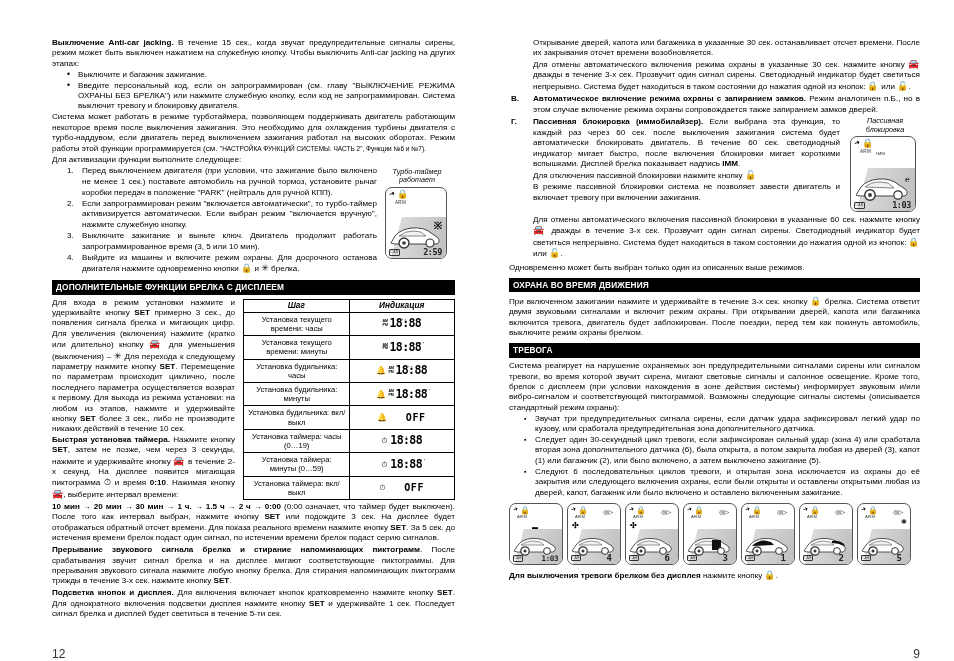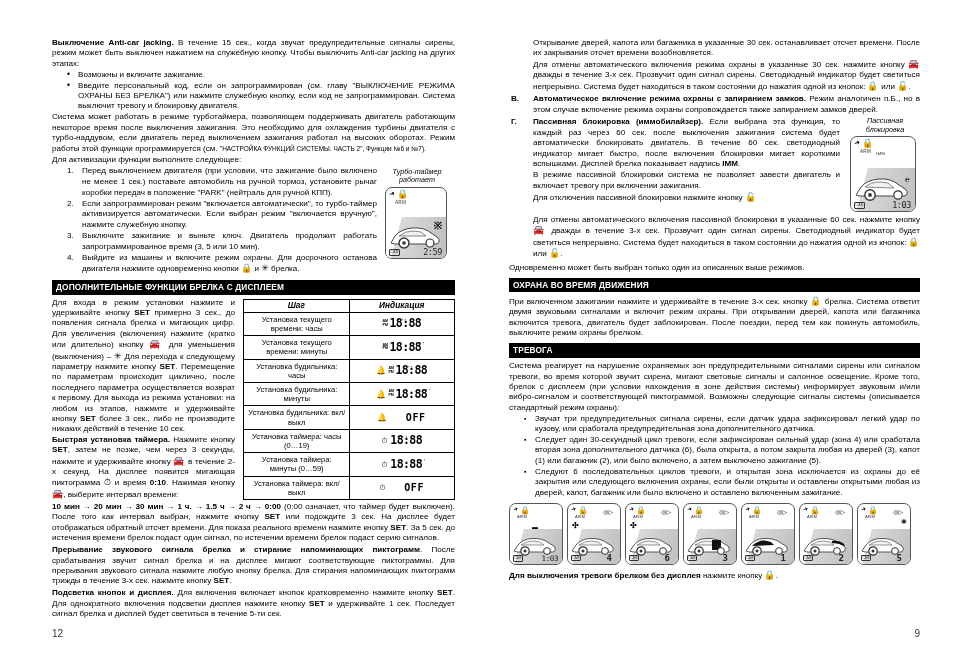--- a/index.html
+++ b/index.html
@@ -208,21 +208,21 @@
     position:absolute;left:3px;right:4px;bottom:1px;
     display:flex;align-items:center;justify-content:space-between;
   }
   .fob .batt{
     width:9px;height:5px;border:1px solid #333;border-radius:1px;
     display:flex;align-items:center;justify-content:center;
     font-size:3.4px;letter-spacing:0.3px;color:#333;
   }
   .fob .timeval{
     font-family:"DejaVu Sans Mono", monospace;
-    font-size:8.5px;font-weight:normal;color:#222;letter-spacing:-0.4px;
+    font-size:8.5px;font-weight:bold;color:#222;letter-spacing:-0.4px;
   }
   .fob .zoneval{
     font-family:"DejaVu Sans Mono", monospace;
     font-size:9px;font-weight:bold;color:#222;
     margin-right:4px;
   }
   .fob svg.car{
     position:absolute;left:2px;bottom:8px;
   }
   .fob .alertmark{
@@ -248,39 +248,39 @@
     text-align:center;
   }
   .fobstrip{
     display:flex;
     gap:4px;
     margin:5px 0 5px 0;
   }
 
   .pagenum{
     position:absolute;
-    bottom:22px;
-    font-size:10px;
+    bottom:0;
+    font-size:12px;
     color:#333;
     margin-top:28px;
   }
   .pagenum.left{left:52px;}
   .pagenum.right{right:34px;}
 </style>
 </head>
 <body>
 
 <div class="page">
 
   <div class="col col-left">
 
     <p><span class="b">Выключение Anti-car jacking.</span><span> В течение 15 сек., когда звучат предупредительные сигналы сирены, режим может быть выключен нажатием на служебную кнопку. Чтобы выключить Anti-car jacking на других этапах:</span></p>
 
     <ul class="bul">
-      <li>Возможны и включите зажигание.</li>
+      <li>Выключите и багажник зажигание.</li>
       <li>Введите персональный код, если он запрограммирован (см. главу "ВЫКЛЮЧЕНИЕ РЕЖИМА ОХРАНЫ БЕЗ БРЕЛКА") или нажмите служебную кнопку, если код не запрограммирован. Система выключит тревогу и блокировку двигателя.</li>
     </ul>
 
 
     <p><span>Система может работать в режиме турботаймера, позволяющем поддерживать двигатель работающим некоторое время после выключения зажигания. Это необходимо для охлаждения турбины двигателя с турбо-наддувом, если двигатель перед выключением зажигания работал на высоких оборотах. Режим работы этой функции программируется (см.</span> <span class="small">"НАСТРОЙКА ФУНКЦИЙ СИСТЕМЫ. ЧАСТЬ 2", Функции №6 и №7).</span></p>
     <p class="p-gap">Для активизации функции выполните следующее:</p>
 
     <div class="fig-turbo">
       <div class="caption">Турбо-таймер</div>
       <div class="caption">работает</div>
@@ -462,22 +462,22 @@
         <div class="bottomline">
           <span class="batt">CAR</span>
           <span class="timeval">1:03</span>
         </div>
       </div>
     </div>
 
     <div class="lettered">
       <span class="letter">Г.</span><span class="b">Пассивная блокировка (иммобилайзер).</span><span> Если выбрана эта функция, то каждый раз через 60 сек. после выключения зажигания система будет автоматически блокировать двигатель. В течение 60 сек. светодиодный индикатор мигает быстро, после включения блокировки мигает короткими вспышками. Дисплей брелка показывает надпись </span><span class="b">IMM</span><span>.</span>
     </div>
+    <div class="lettered" style="margin-top:0.5px;"><span>Для отключения пассивной блокировки нажмите кнопку</span> <span style="font-size:9px;">🔓</span></div>
     <div class="lettered" style="margin-top:0.5px;"><span>В режиме пассивной блокировки система не позволяет завести двигатель и включает тревогу при включении зажигания.</span></div>
-    <div class="lettered" style="margin-top:0.5px;"><span>Для отключения пассивной блокировки нажмите кнопку</span> <span style="font-size:9px;">🔓</span></div>
 
     <div style="clear:both;"></div>
 
     <div class="lettered" style="margin-top:0.5px;"><span>Для отмены автоматического включения пассивной блокировки в указанные 60 сек. нажмите кнопку</span> <span style="font-size:9px;">🚘</span><span> дважды в течение 3-х сек. Прозвучит один сигнал сирены. Светодиодный индикатор будет светиться непрерывно. Система будет находиться в таком состоянии до нажатия одной из кнопок:</span> <span style="font-size:9px;">🔒</span><span> или</span> <span style="font-size:9px;">🔓</span><span>.</span></div>
 
     <p style="margin-top:3px;">Одновременно может быть выбран только один из описанных выше режимов.</p>
 
     <div class="bar right-bar">ОХРАНА ВО ВРЕМЯ ДВИЖЕНИЯ</div>
     <p><span>При включенном зажигании нажмите и удерживайте в течение 3-х сек. кнопку</span> <span style="font-size:9px;">🔒</span><span> брелка. Система ответит двумя звуковыми сигналами и включит режим охраны. При открывании дверей, капота или багажника включится тревога, двигатель будет заблокирован. После поездки, перед тем как покинуть автомобиль, выключите режим охраны брелком.</span></p>
 

